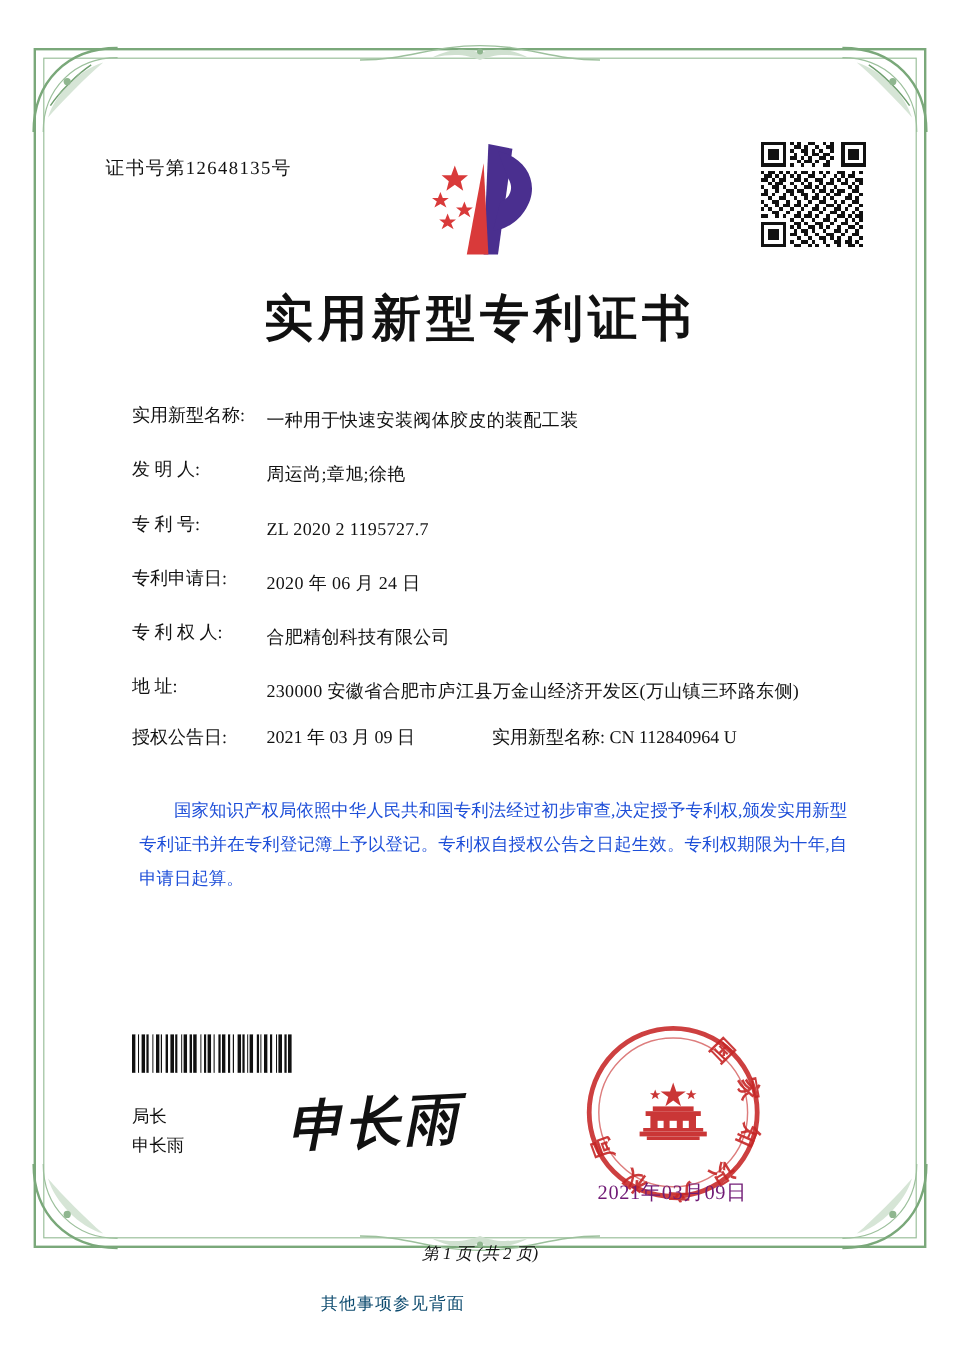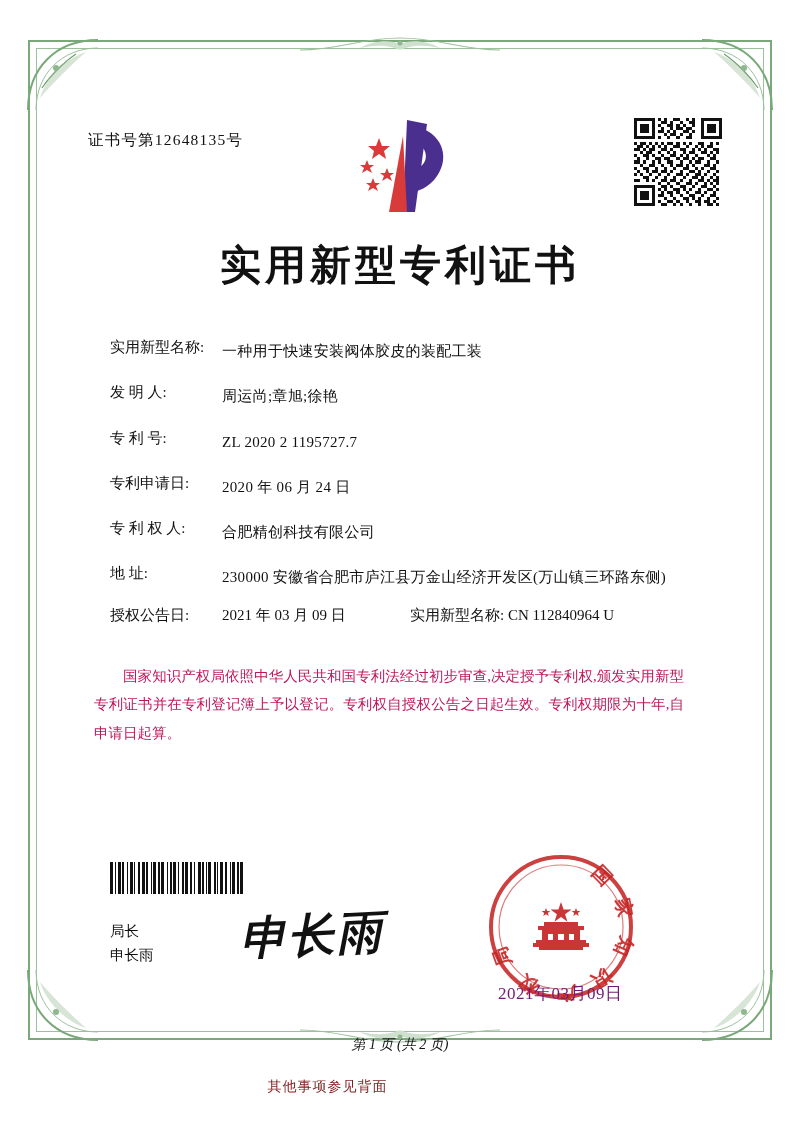--- a/index.html
+++ b/index.html
@@ -134,26 +134,26 @@
     display: flex;
     align-items: baseline;
     margin-bottom: 6px;
   }
   .grant-left { width: 300px; flex: 0 0 300px; }
   .grant-left .gl-label { display:inline-block; width:112px; }
   .grant-right .gr-label { display:inline-block; }
 
   .paragraphs {
     position: absolute;
-    left: 94px;
+    left: 116px;
     top: 662px;
     width: 590px;
     font-size: 14.5px;
     line-height: 1.95;
-    color: #be185d;
+    color: #1d4ed8;
     text-align: justify;
   }
   .paragraphs p {
     margin: 0 0 2px 0;
     text-indent: 2em;
   }
 
   .barcode {
     position: absolute;
     left: 110px;
@@ -219,21 +219,21 @@
     color: #111;
     font-style: italic;
   }
   .footnote {
     position: absolute;
     left: 0;
     top: 1078px;
     width: 655px;
     text-align: center;
     font-size: 14px;
-    color: #7f1d1d;
+    color: #0c4a6e;
     letter-spacing: 1px;
   }
 </style>
 </head>
 <body>
 
 <div class="frame-outer"></div>
 <div class="frame-inner"></div>
 
 <div class="corner tl">

